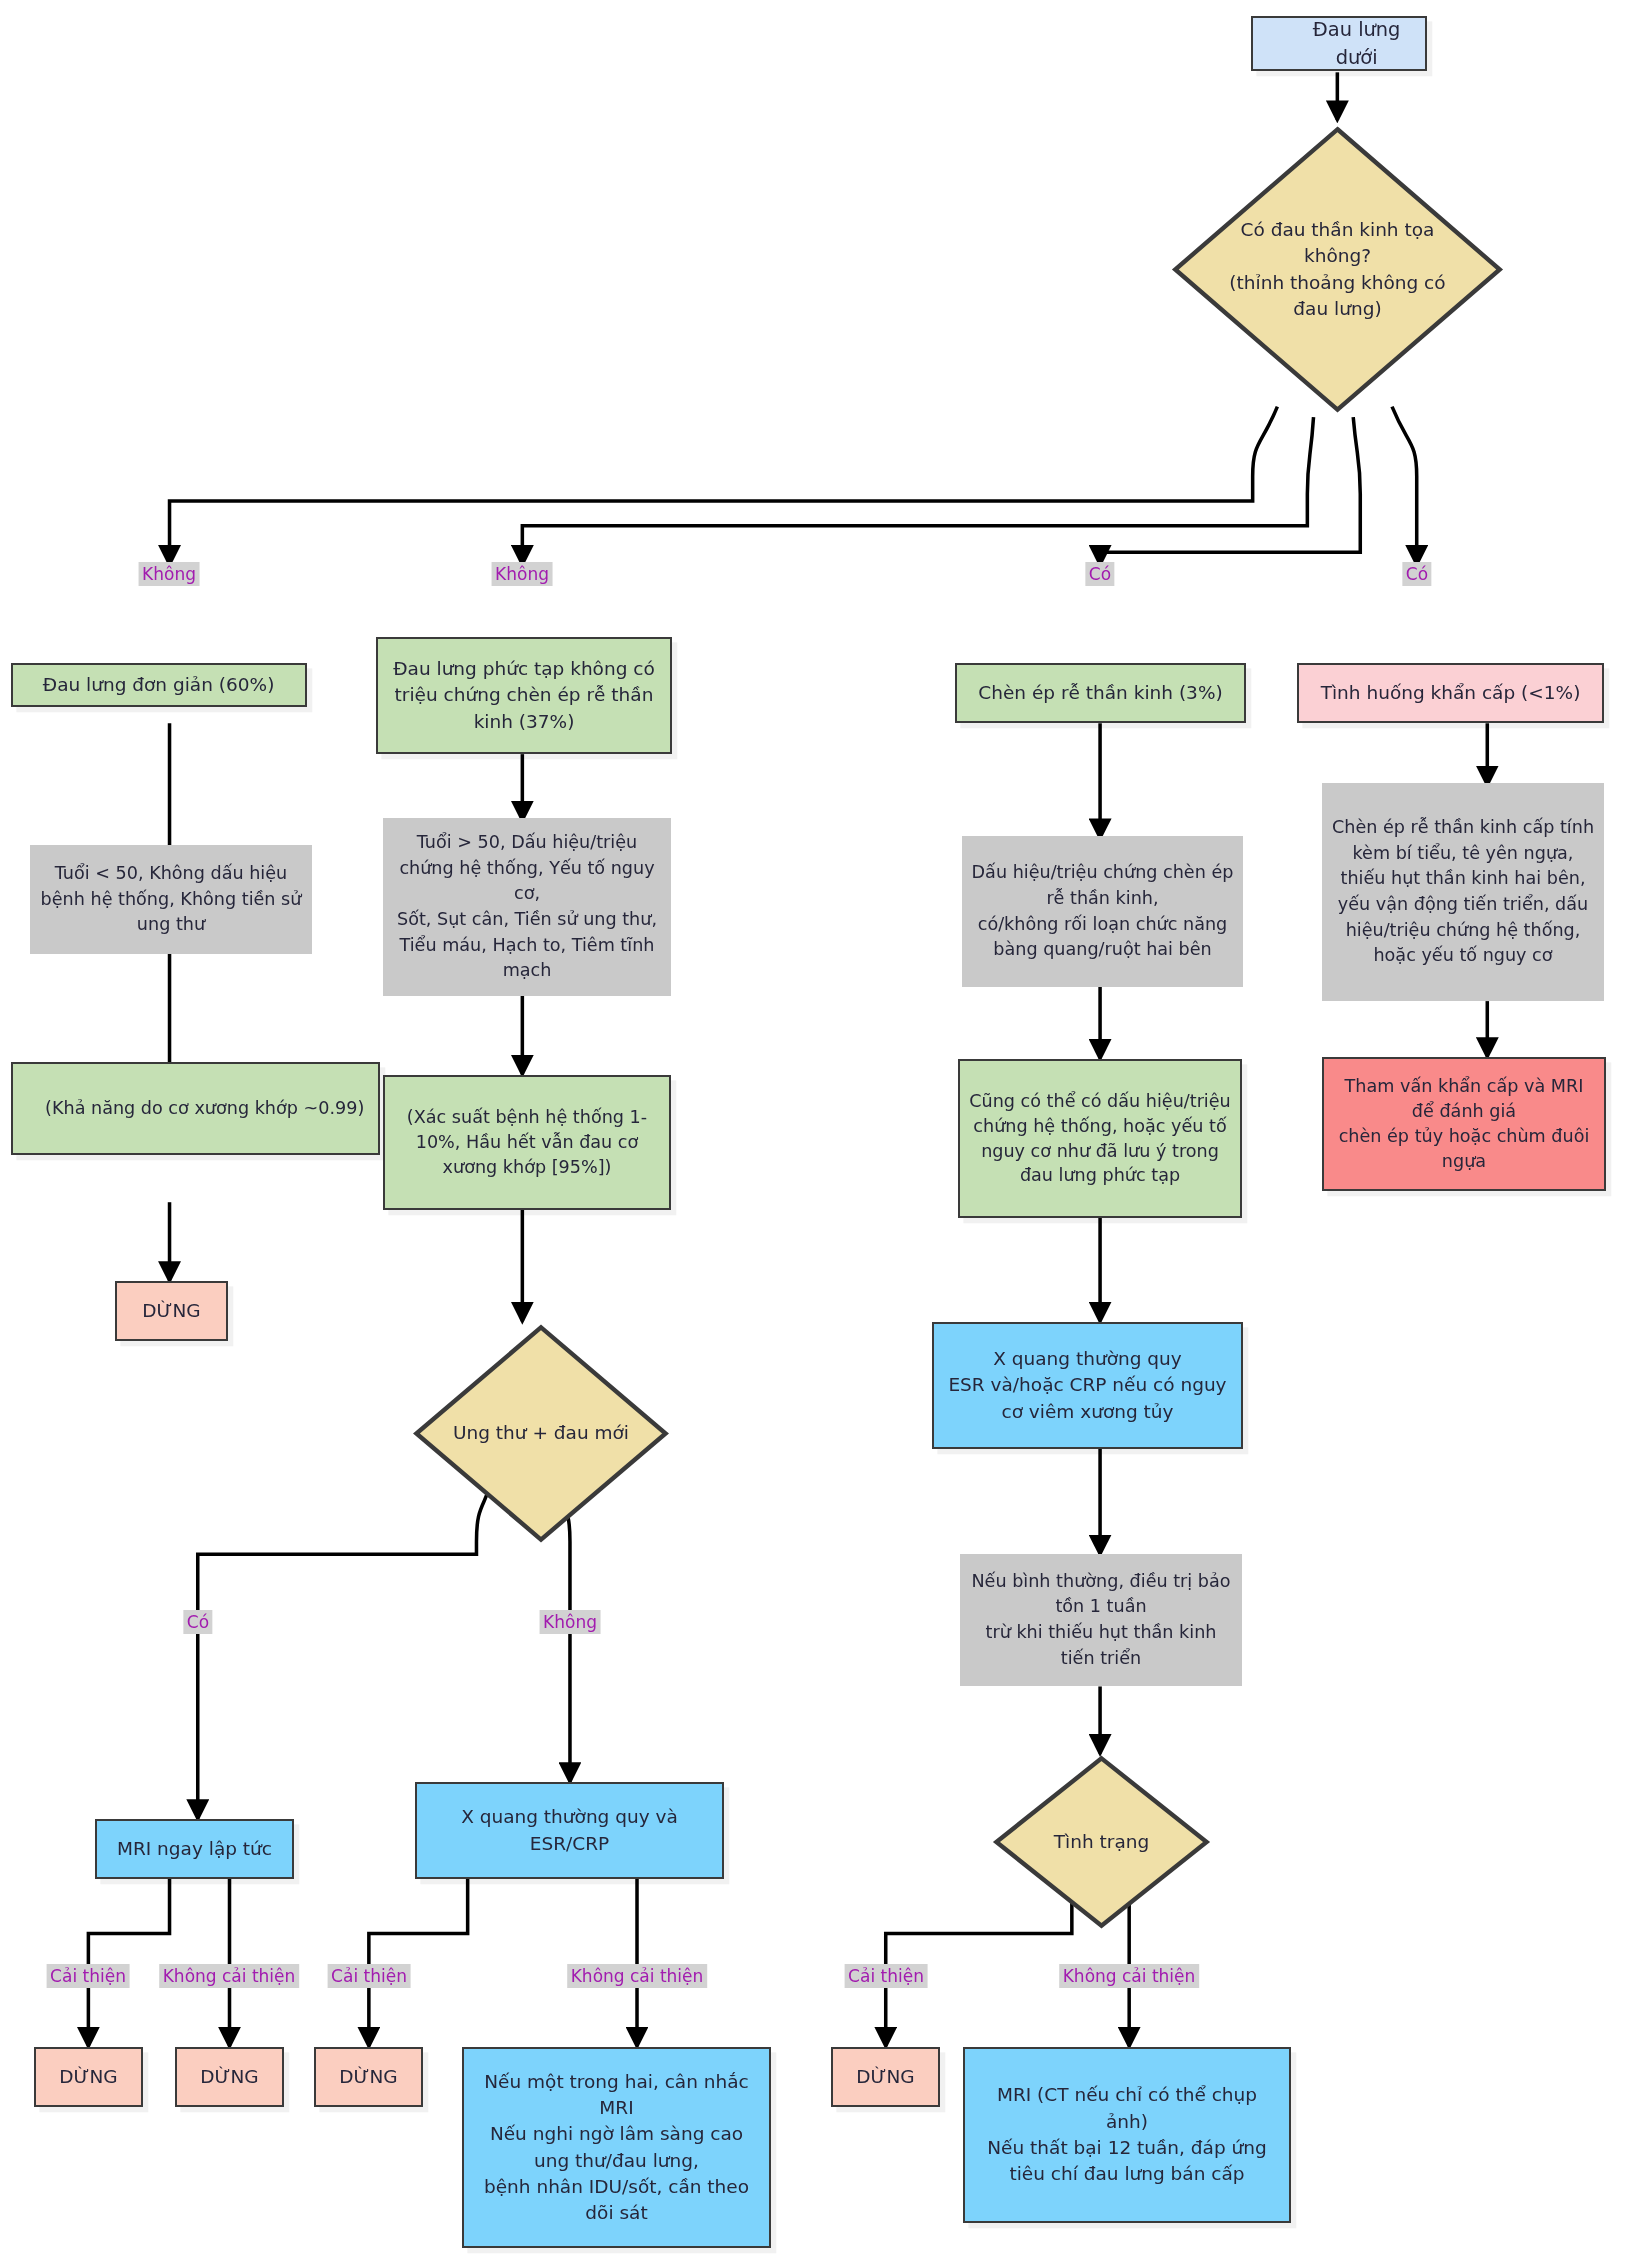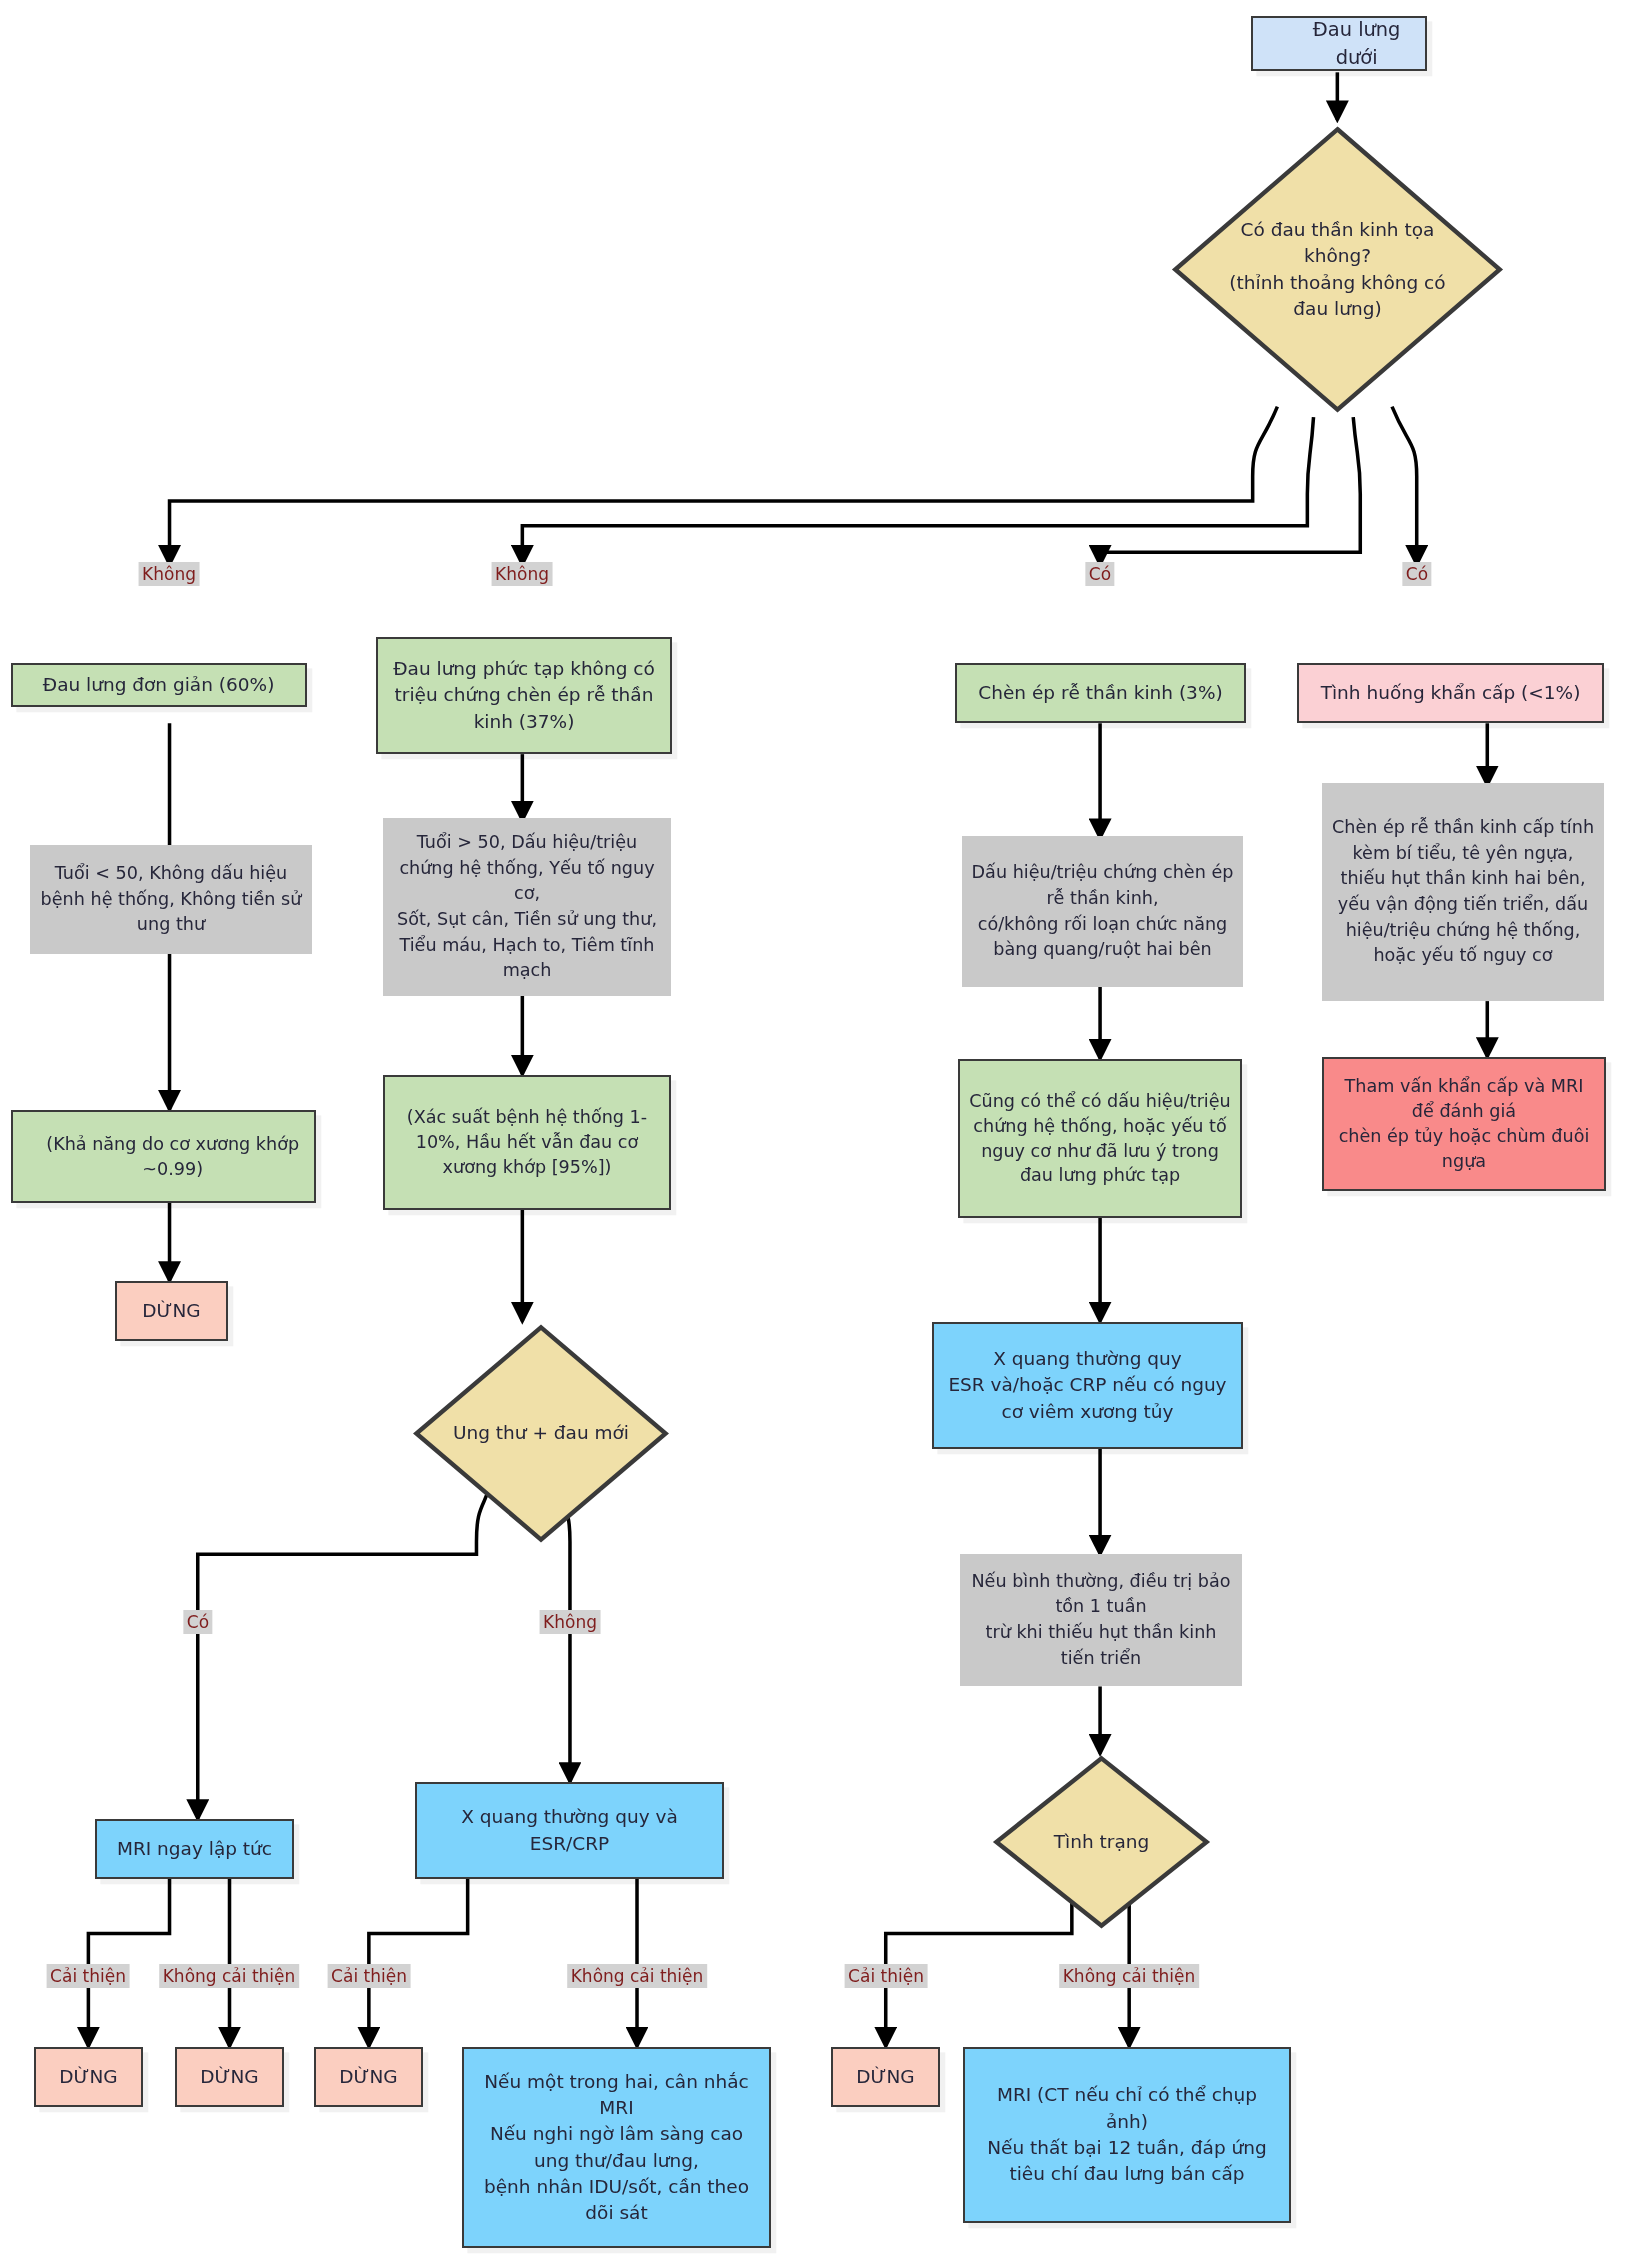--- a/index.html
+++ b/index.html
@@ -85,21 +85,21 @@
     text-align: center;
     line-height: 1.42;
     color: #26263a;
     white-space: pre-line;
     z-index: 2;
   }
 
   .elabel {
     position: absolute;
     background: #d2d2d2;
-    color: #7f1d1d;
+    color: #a21caf;
     padding: 1.8px 3.5px;
     white-space: nowrap;
     z-index: 4;
     transform: translate(-50%, -50%);
     line-height: 1.2;
   }
 
   .fs-22 { font-size: 19.4px; }
   .fs-21 { font-size: 18.5px; }
   .fs-20 { font-size: 17.6px; }
@@ -178,21 +178,21 @@
 
   <div class="annot fs-20" style="left:383px; top:818px; width:288px; height:178px;">Tuổi &gt; 50, Dấu hiệu/triệu chứng hệ thống, Yếu tố nguy cơ,
 Sốt, Sụt cân, Tiền sử ung thư, Tiểu máu, Hạch to, Tiêm tĩnh mạch</div>
 
   <div class="annot fs-20" style="left:962px; top:836px; width:281px; height:151px;">Dấu hiệu/triệu chứng chèn ép rễ thần kinh,
 có/không rối loạn chức năng bàng quang/ruột hai bên</div>
 
   <div class="annot fs-20" style="left:1322px; top:783px; width:282px; height:218px;">Chèn ép rễ thần kinh cấp tính kèm bí tiểu, tê yên ngựa,
 thiếu hụt thần kinh hai bên, yếu vận động tiến triển, dấu hiệu/triệu chứng hệ thống, hoặc yếu tố nguy cơ</div>
 
-  <div class="node n-green fs-20" style="left:10.6px; top:1110px; width:305px; height:93px;padding-left:28px;">(Khả năng do cơ xương khớp ~0.99)</div>
+  <div class="node n-green fs-20" style="left:10.6px; top:1062px; width:369px; height:93px;padding-left:28px;">(Khả năng do cơ xương khớp ~0.99)</div>
 
   <div class="node n-green fs-20" style="left:383px; top:1075px; width:288px; height:135px;">(Xác suất bệnh hệ thống 1-10%, Hầu hết vẫn đau cơ xương khớp [95%])</div>
 
   <div class="node n-green fs-20" style="left:958px; top:1059px; width:284px; height:159px;">Cũng có thể có dấu hiệu/triệu chứng hệ thống, hoặc yếu tố nguy cơ như đã lưu ý trong đau lưng phức tạp</div>
 
   <div class="node n-red fs-20" style="left:1322px; top:1057px; width:284px; height:134px;">Tham vấn khẩn cấp và MRI để đánh giá
 chèn ép tủy hoặc chùm đuôi ngựa</div>
 
   <div class="node n-pinks fs-21" style="left:115px; top:1281px; width:113px; height:60px;">DỪNG</div>
 

